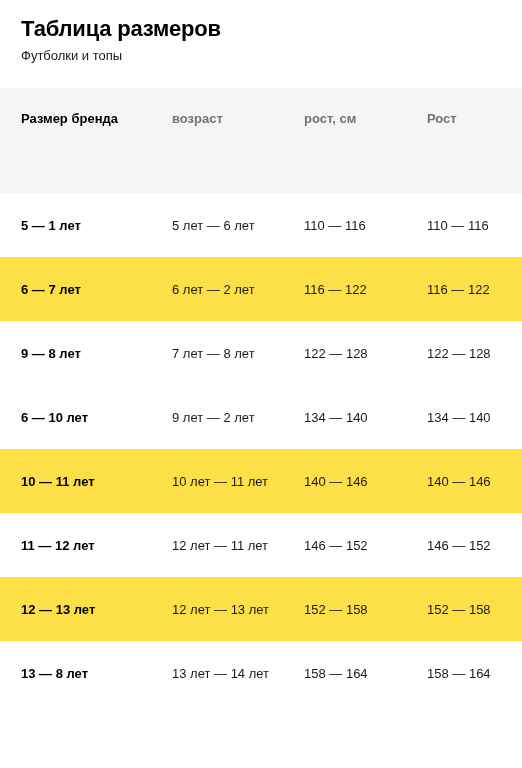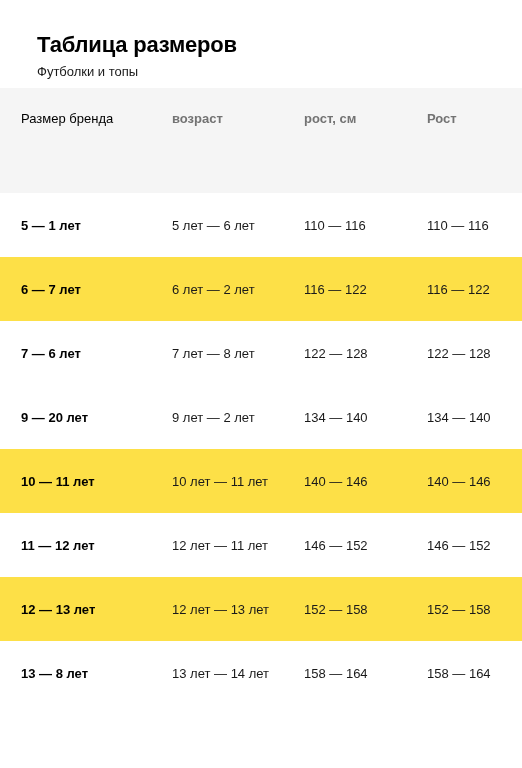--- a/index.html
+++ b/index.html
@@ -33,33 +33,33 @@
     width: 522px;
     height: 88px;
     background: #ffffff;
     box-sizing: border-box;
     padding-left: 21px;
   }
   .page-title {
     position: absolute;
     left: 21px;
     top: 16px;
-    margin: 16px;
+    margin: 0;
     font-size: 22px;
     line-height: 26px;
     font-weight: 700;
     letter-spacing: -0.2px;
     color: #000000;
     white-space: nowrap;
   }
   .page-subtitle {
     position: absolute;
     left: 21px;
     top: 47px;
-    margin: 16px;
+    margin: 0;
     font-size: 13px;
     line-height: 17px;
     font-weight: 400;
     color: #1a1a1a;
     white-space: nowrap;
   }
 
   
   .size-table {
     position: absolute;
@@ -86,21 +86,21 @@
     font-weight: 700;
     font-size: 13px;
     line-height: 17px;
     color: #737373;
   }
   .size-table thead th .cell-inner {
     padding-top: 22px;
     white-space: nowrap;
   }
   .size-table thead th.col-brand {
-    font-weight: 400;
+    font-weight: 700;
     color: #000000;
   }
   .size-table thead th.col-brand .cell-inner { padding-left: 21px; }
   .size-table thead th.col-age   .cell-inner { padding-left: 21px; }
   .size-table thead th.col-cm    .cell-inner { padding-left: 22px; }
   .size-table thead th.col-h     .cell-inner { padding-left: 18px; }
 
   .size-table tbody tr {
     height: 64px;
   }
@@ -165,27 +165,27 @@
           <td class="col-cm">110 — 116</td>
           <td class="col-h">110 — 116</td>
         </tr>
         <tr class="stripe-dark">
           <td class="col-brand">6 — 7 лет</td>
           <td class="col-age">6 лет — 2 лет</td>
           <td class="col-cm">116 — 122</td>
           <td class="col-h">116 — 122</td>
         </tr>
         <tr class="stripe-light">
-          <td class="col-brand">7 — 6 лет</td>
+          <td class="col-brand">9 — 8 лет</td>
           <td class="col-age">7 лет — 8 лет</td>
           <td class="col-cm">122 — 128</td>
           <td class="col-h">122 — 128</td>
         </tr>
         <tr class="stripe-light">
-          <td class="col-brand">9 — 20 лет</td>
+          <td class="col-brand">6 — 10 лет</td>
           <td class="col-age">9 лет — 2 лет</td>
           <td class="col-cm">134 — 140</td>
           <td class="col-h">134 — 140</td>
         </tr>
         <tr class="stripe-dark">
           <td class="col-brand">10 — 11 лет</td>
           <td class="col-age">10 лет — 11 лет</td>
           <td class="col-cm">140 — 146</td>
           <td class="col-h">140 — 146</td>
         </tr>

